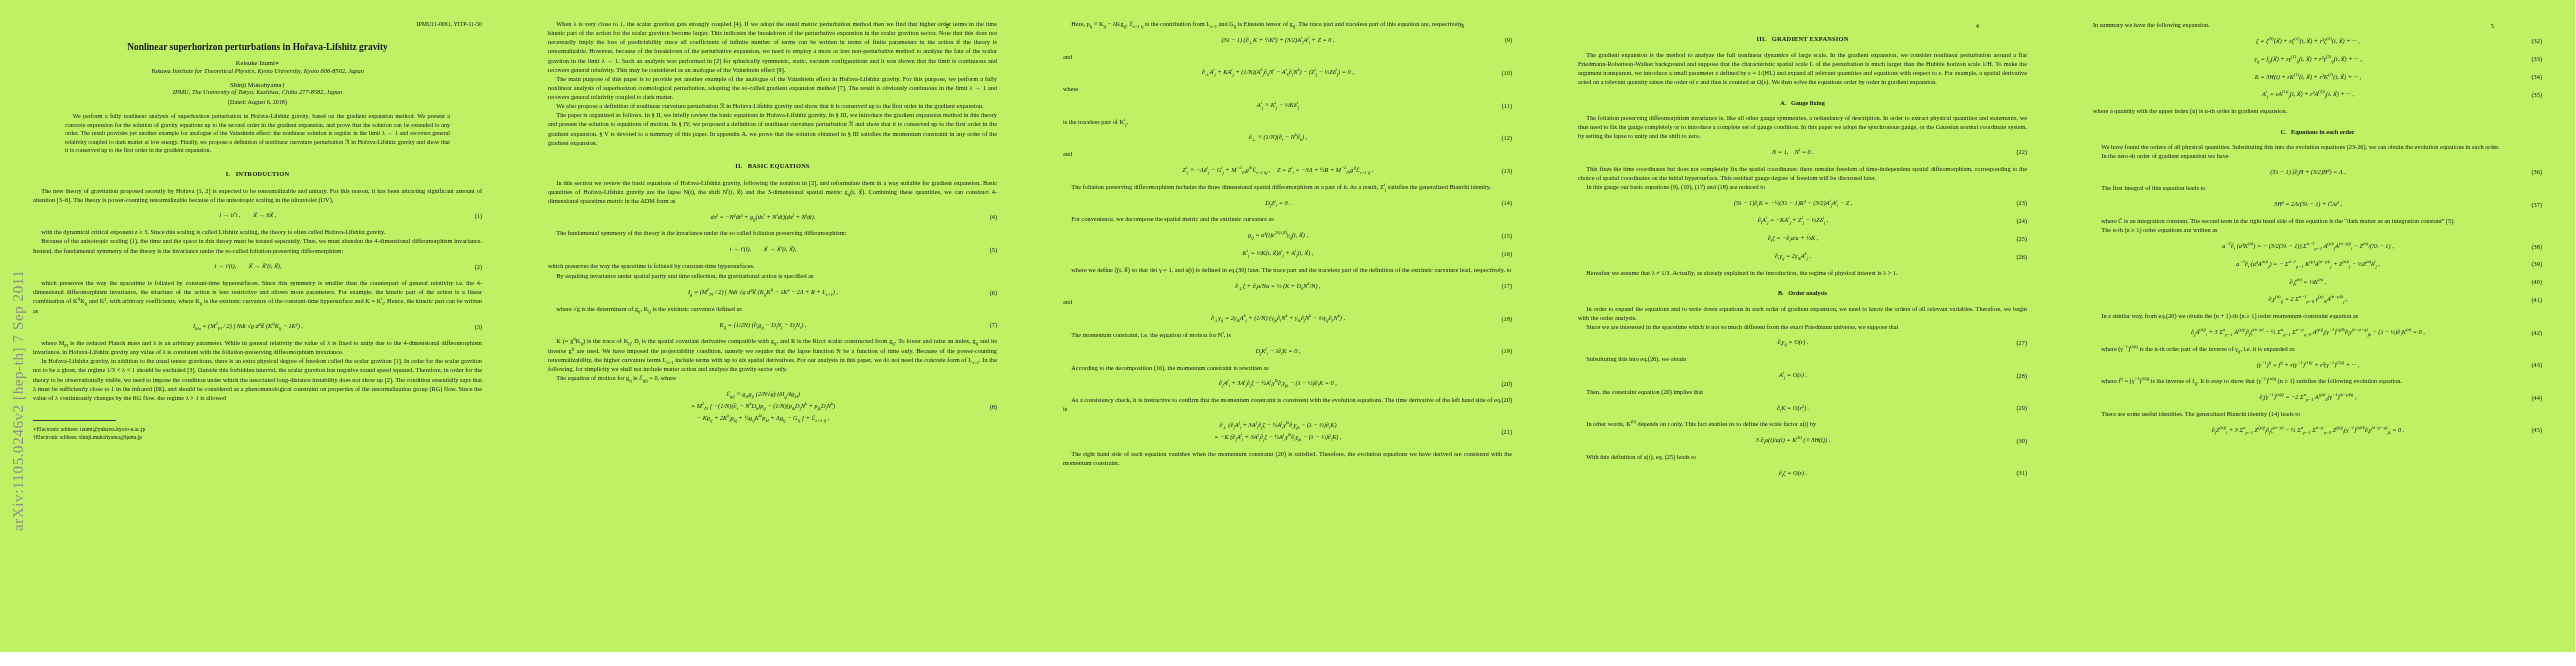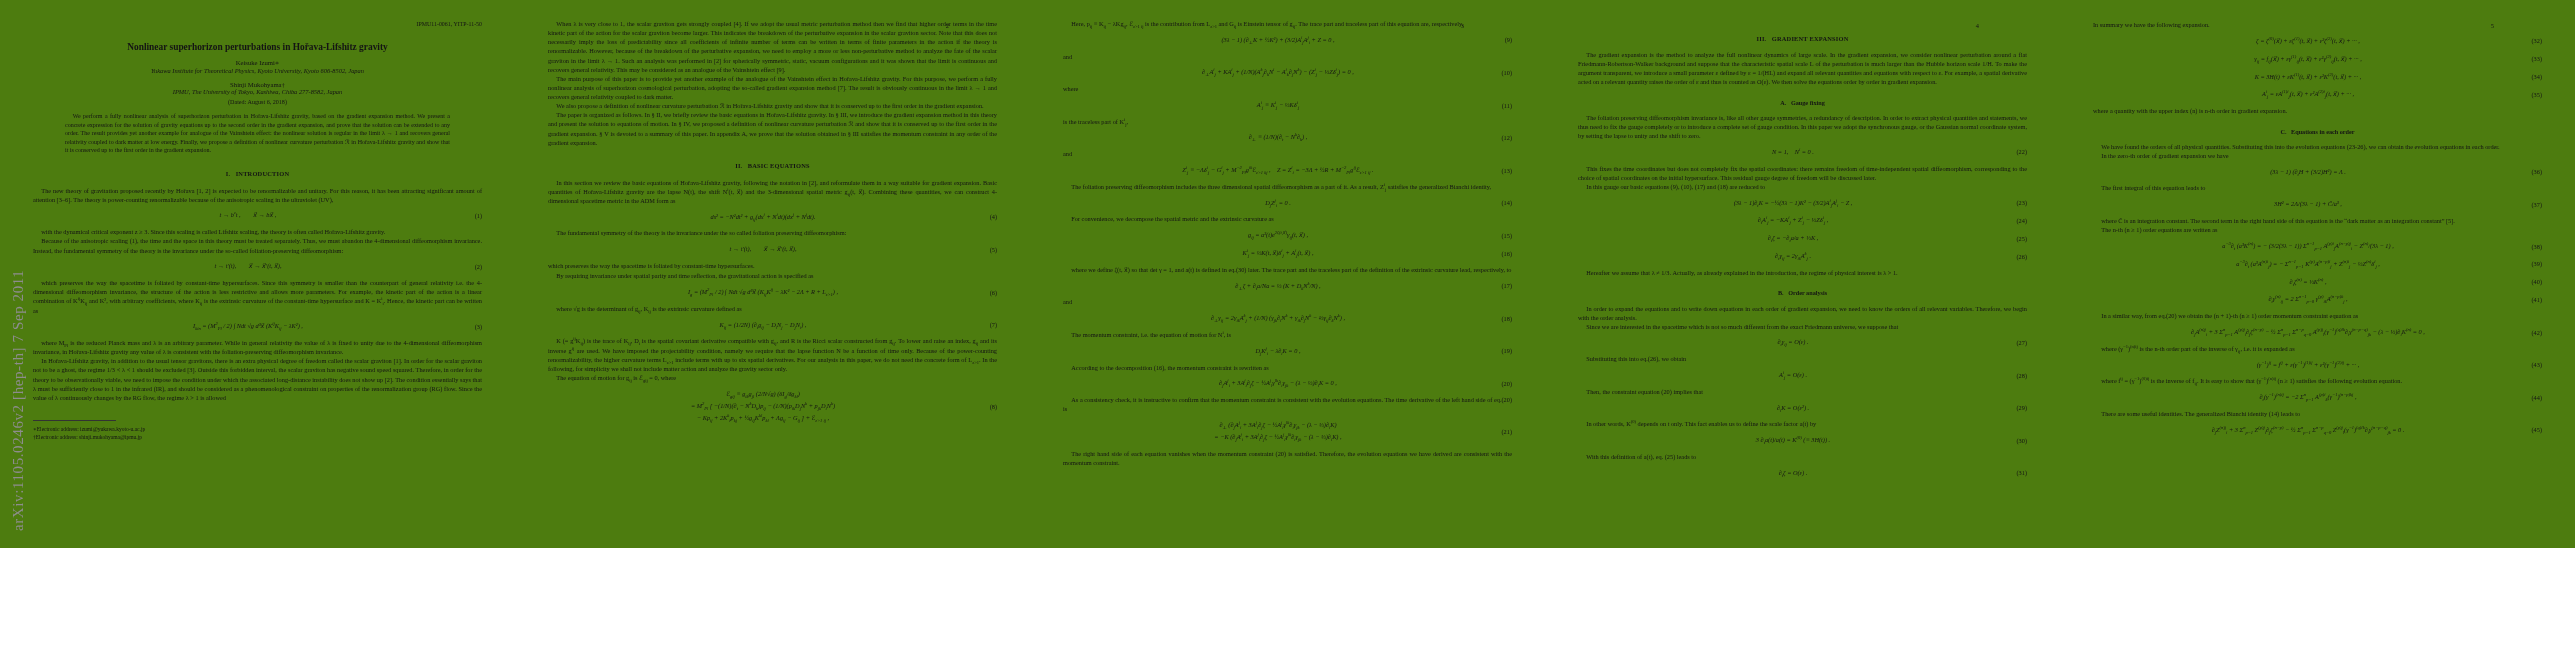--- a/index.html
+++ b/index.html
@@ -9,22 +9,22 @@
     font-family:"Liberation Serif","DejaVu Serif","DejaVu Sans",serif;
     color:#141414;font-size:6.3px;
   }
   .watermark{
     position:absolute;left:10px;top:206px;height:389px;width:22px;
     writing-mode:vertical-rl;transform:rotate(180deg);
     font-size:15px;color:#8d8d8d;letter-spacing:0.6px;white-space:nowrap;
     text-align:center;z-index:5;
   }
   .page{
-    position:relative;flex:0 0 auto;width:515px;height:548px;
-    box-sizing:border-box;padding:19px 33px 11px 33px;overflow:hidden;background:#4d7c0f;
+    position:relative;flex:0 0 auto;width:515px;height:652px;
+    box-sizing:border-box;padding:19px 33px 11px 33px;overflow:hidden;background:#bef264;
   }
   .pageno{position:absolute;top:22px;right:81px;font-size:6.4px;}
   .blk-hdr{text-align:right;font-size:5.9px;margin:2.2px 0 14.5px;}
   .blk-title{text-align:center;font-size:9.4px;font-weight:700;margin:0 16.7px 2.2px;}
   .blk-author{text-align:center;font-size:6.7px;margin-top:7.2px;}
   .blk-affil{text-align:center;font-size:6.4px;font-style:italic;}
   .blk-date{text-align:center;font-size:6.1px;margin-top:3.9px;}
   .blk-abstract{margin:7.2px 32px 0;font-size:6px;text-align:justify;text-indent:7.8px;line-height:1.42;}
   .blk-h1{text-align:center;font-weight:700;font-size:6.4px;margin:15.6px 0 8.3px;letter-spacing:0.2px;}
   .blk-h2{text-align:center;font-weight:700;font-size:6.2px;margin:12.2px 0 7.2px;}

